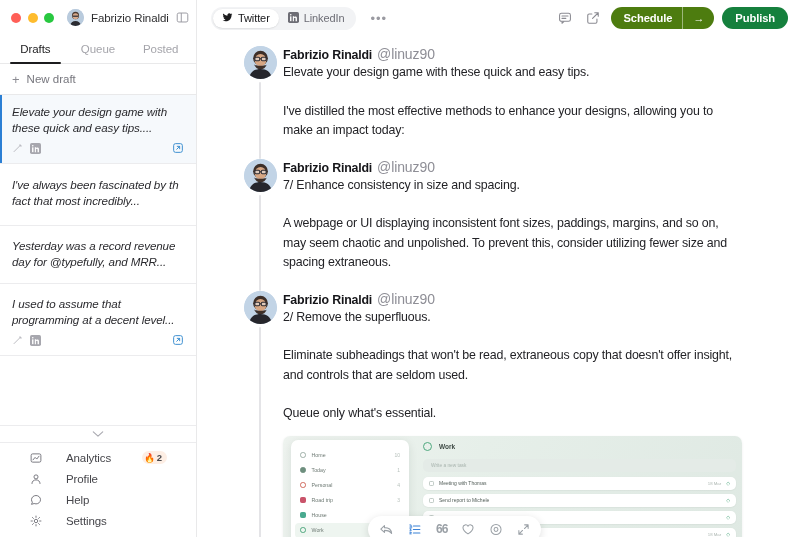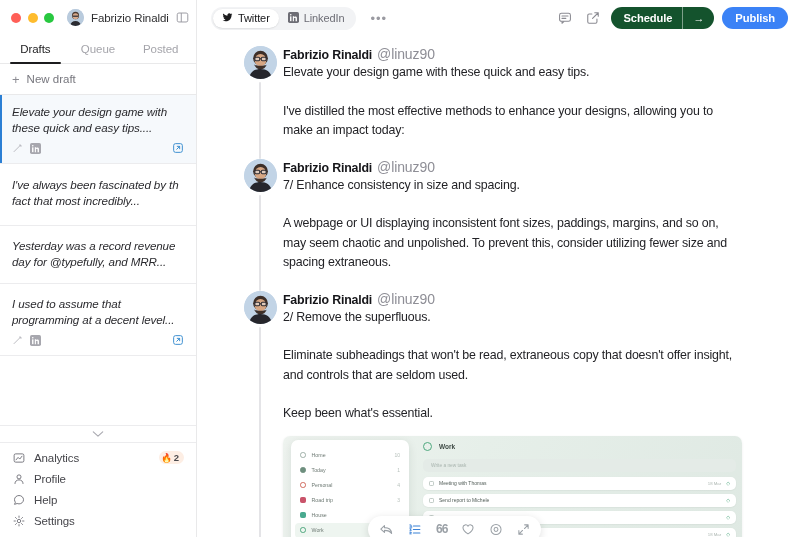--- a/index.html
+++ b/index.html
@@ -128,22 +128,22 @@
     display: flex; align-items: center; justify-content: center;
     border-top: 1px solid #ececee;
     border-bottom: 1px solid #ececee;
     cursor: pointer;
   }
 
   .sb-nav { padding: 4px 0 6px 0; }
   .nav-item {
     height: 21px;
     display: flex; align-items: center;
-    gap: 9px;
-    padding: 0 12px;
+    gap: 24px;
+    padding: 0 29px;
     font-size: 11.5px;
     color: #46464b;
     cursor: pointer;
     letter-spacing: -0.1px;
   }
   .nav-ic { width: 13px; height: 13px; display:flex; align-items:center; justify-content:center; flex:0 0 13px; }
   .nav-badge {
     margin-left: auto;
     display: flex; align-items: center; gap: 1px;
     background: #fdeee4;
@@ -200,35 +200,35 @@
   .pill-more {
     color: #9a9aa1; font-size: 13px;
     padding: 0 7px; cursor: pointer; line-height: 1;
     letter-spacing: 1px;
   }
   .tb-spacer { flex: 1 1 auto; }
   .tb-icon { width: 20px; height: 20px; display:flex; align-items:center; justify-content:center; cursor:pointer; }
   .btn-schedule {
     display: flex; align-items: center;
     height: 22px;
-    background: #14532d;
+    background: #4d7c0f;
     border-radius: 11px;
     color: #fff;
     font-size: 11.2px;
     font-weight: 600;
     cursor: pointer;
     overflow: hidden;
     letter-spacing: -0.1px;
   }
   .btn-schedule .lbl { padding: 0 10px 0 12px; }
   .btn-schedule .sep { width: 1px; height: 22px; background: rgba(255,255,255,0.45); }
   .btn-schedule .arw { padding: 0 10px; display:flex; align-items:center; font-size: 11px; }
   .btn-publish {
     height: 22px;
-    background: #3b82f6;
+    background: #15803d;
     border-radius: 11px;
     color: #fff;
     font-size: 11.2px;
     font-weight: 600;
     display: flex; align-items: center;
     padding: 2px 13px;
     cursor: pointer;
     letter-spacing: -0.1px;
   }
 
@@ -659,21 +659,21 @@
           <div class="tw-line"></div>
         </div>
         <div class="tw-body">
           <div class="tw-head">
             <span class="tw-name">Fabrizio Rinaldi</span>
             <span class="tw-handle">@linuz90</span>
           </div>
           <div class="tw-text">
             <p>2/ Remove the superfluous.</p>
             <p class="gap">Eliminate subheadings that won't be read, extraneous copy that doesn't offer insight, and controls that are seldom used.</p>
-            <p class="gap">Keep been what's essential.</p>
+            <p class="gap">Queue only what's essential.</p>
           </div>
 
           <div class="embed">
             <div class="embed-card">
               <div class="embed-row">
                 <span class="embed-ic"></span>
                 <span>Home</span>
                 <span class="embed-count">10</span>
               </div>
               <div class="embed-row">

